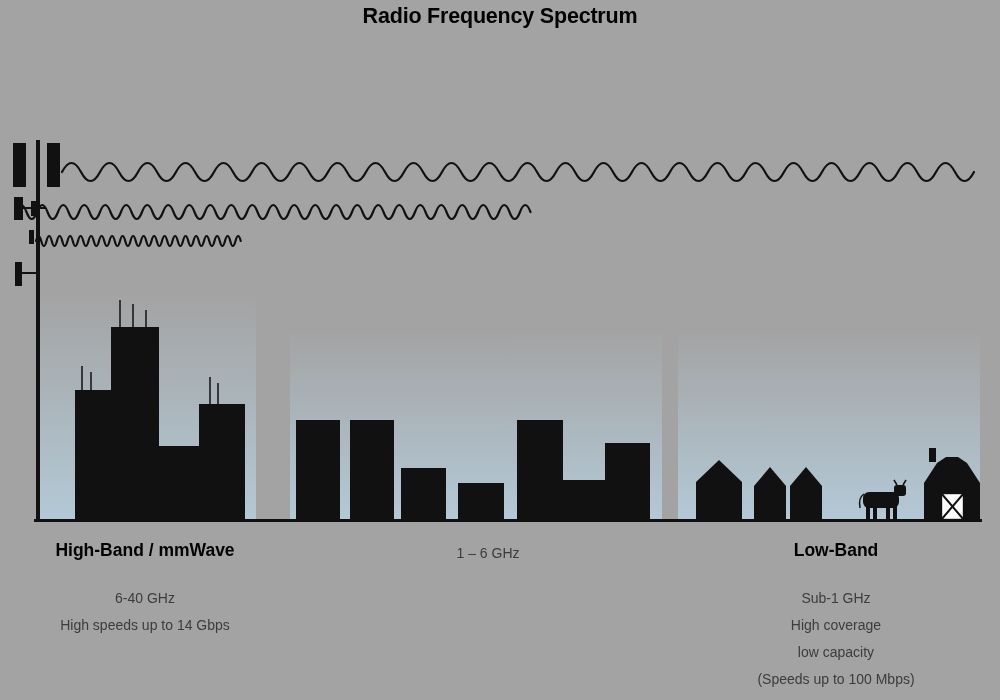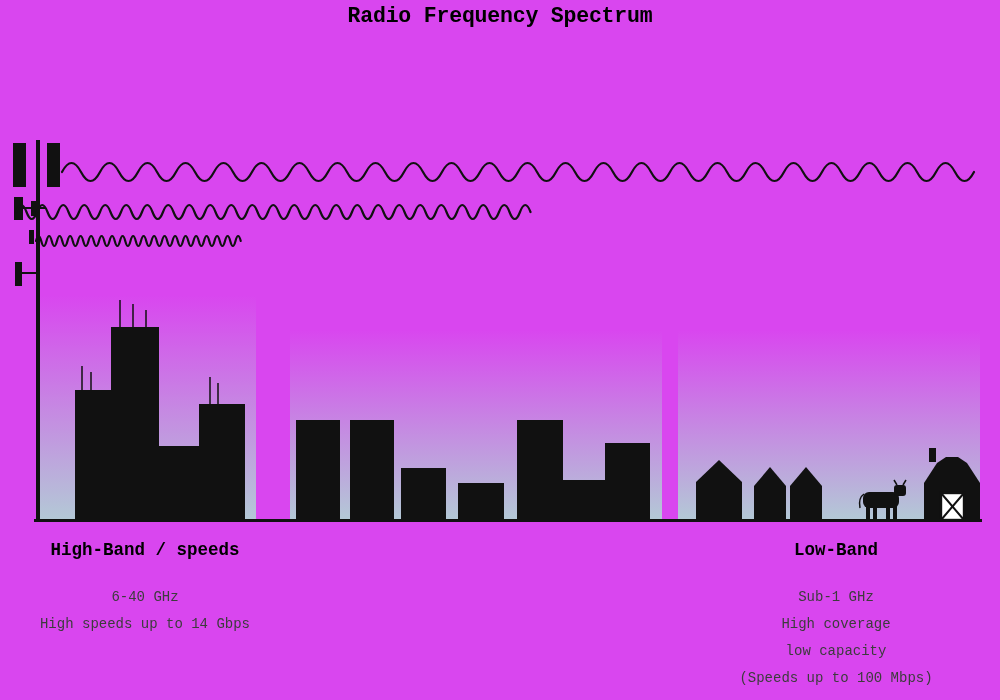--- a/index.html
+++ b/index.html
@@ -1,21 +1,21 @@
 <!DOCTYPE html>
 <html style="--ink: #111111; --sky: #b3c9d6;"><head>
 <meta charset="utf-8">
 <style>
   html, body { margin: 0; padding: 0; background: #ffffff; }
   #page {
     position: relative;
     width: 1000px;
     height: 700px;
-    background: #d946ef;
-    font-family: Liberation Mono, monospace;
+    background: #a3a3a3;
+    font-family: Liberation Sans, sans-serif;
     overflow: hidden;
   }
   #diagram-title {
     position: absolute;
     top: 0; left: 0;
     width: 100%;
     margin: 0;
     padding-top: 4px;
     text-align: center;
     font-size: 21.5px;
@@ -131,26 +131,27 @@
         <path class="ink" d="M 924 520 L 924 483 L 937 463 L 946 457 L 958 457 L 967 463 L 980 483 L 980 520 Z"></path>
         <rect class="door" x="941" y="493" width="23" height="27"></rect>
         <path class="bar" d="M 941 493 L 964 520 M 964 493 L 941 520"></path>
       </g>
     </g>
 
     <rect class="ink" x="34" y="519" width="948" height="3"></rect>
   </svg>
 
   <div class="band" style="left:10px; width:270px">
-    <div class="band-name">High-Band / speeds</div>
+    <div class="band-name">High-Band / mmWave</div>
     <div class="band-line">6-40 GHz</div>
     <div class="band-line">High speeds up to 14 Gbps</div>
   </div>
 
   <div class="band" style="left:348px; width:280px">
+    <div class="band-line">1 – 6 GHz</div>
   </div>
 
   <div class="band" style="left:666px; width:340px">
     <div class="band-name">Low-Band</div>
     <div class="band-line">Sub-1 GHz</div>
     <div class="band-line">High coverage</div>
     <div class="band-line">low capacity</div>
     <div class="band-line">(Speeds up to 100 Mbps)</div>
   </div>
 

